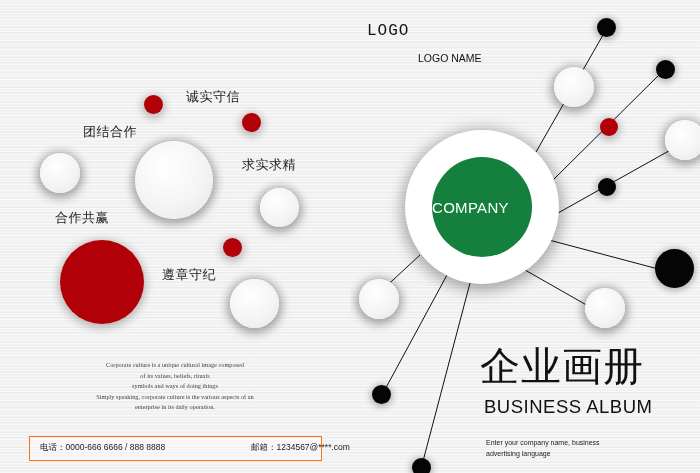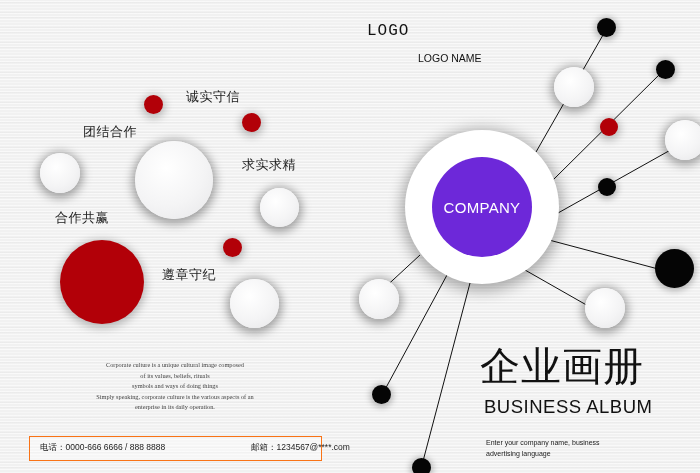--- a/index.html
+++ b/index.html
@@ -68,22 +68,22 @@
       position: absolute; left: 32px; top: 52px;
       font-family: "Liberation Sans", sans-serif; font-size: 10.5px; color: #111; padding-left: 36px;
     }
     .main-ring {
       position: absolute; left: 55px; top: 130px; width: 154px; height: 154px;
       border-radius: 50%; background: #fff;
       box-shadow: 0 3px 14px 4px rgba(0,0,0,0.3);
     }
     .main-core {
       position: absolute; left: 27px; top: 27px; width: 100px; height: 100px;
-      border-radius: 50%; background: #6d28d9;
-      display: flex; align-items: center; justify-content: center;
+      border-radius: 50%; background: #15803d;
+      display: flex; align-items: center; 
     }
     .main-core span {
       font-family: "Liberation Sans", sans-serif; color: #fff; font-size: 15px; letter-spacing: 0.3px;
     }
     .lines { position: absolute; left: 0; top: 0; }
 
     .title-cn {
       position: absolute; left: 130px; top: 346px;
       font-size: 40px; font-weight: normal; letter-spacing: 1px; color: #111;
       white-space: nowrap; line-height: 1;

